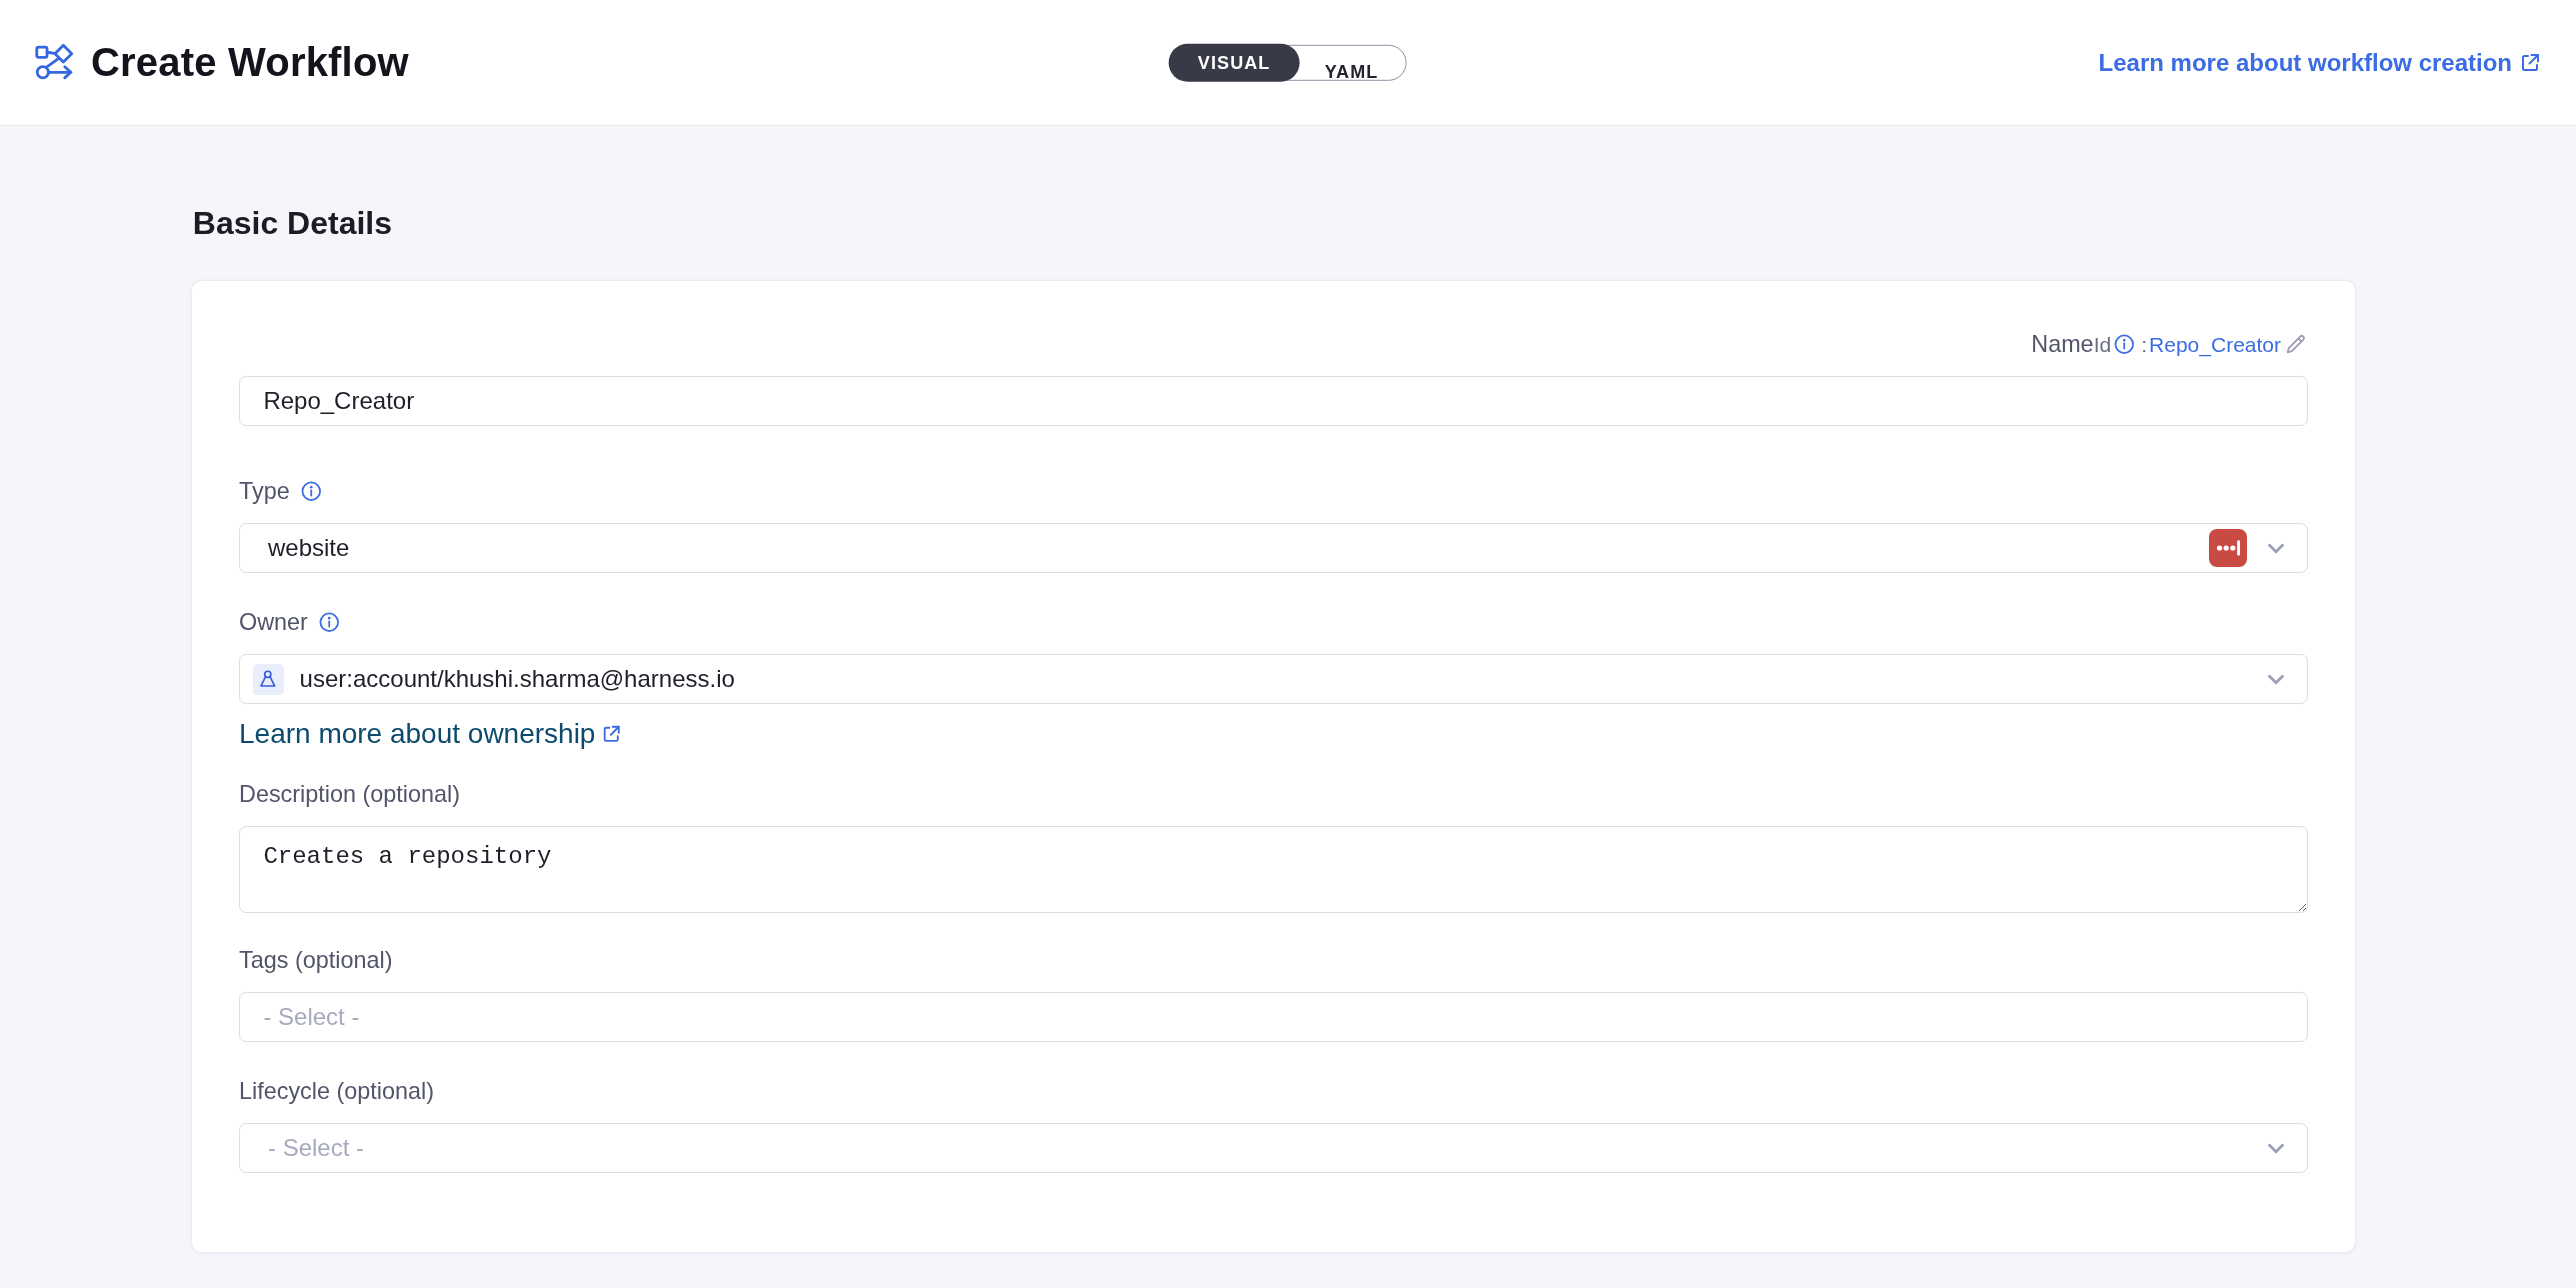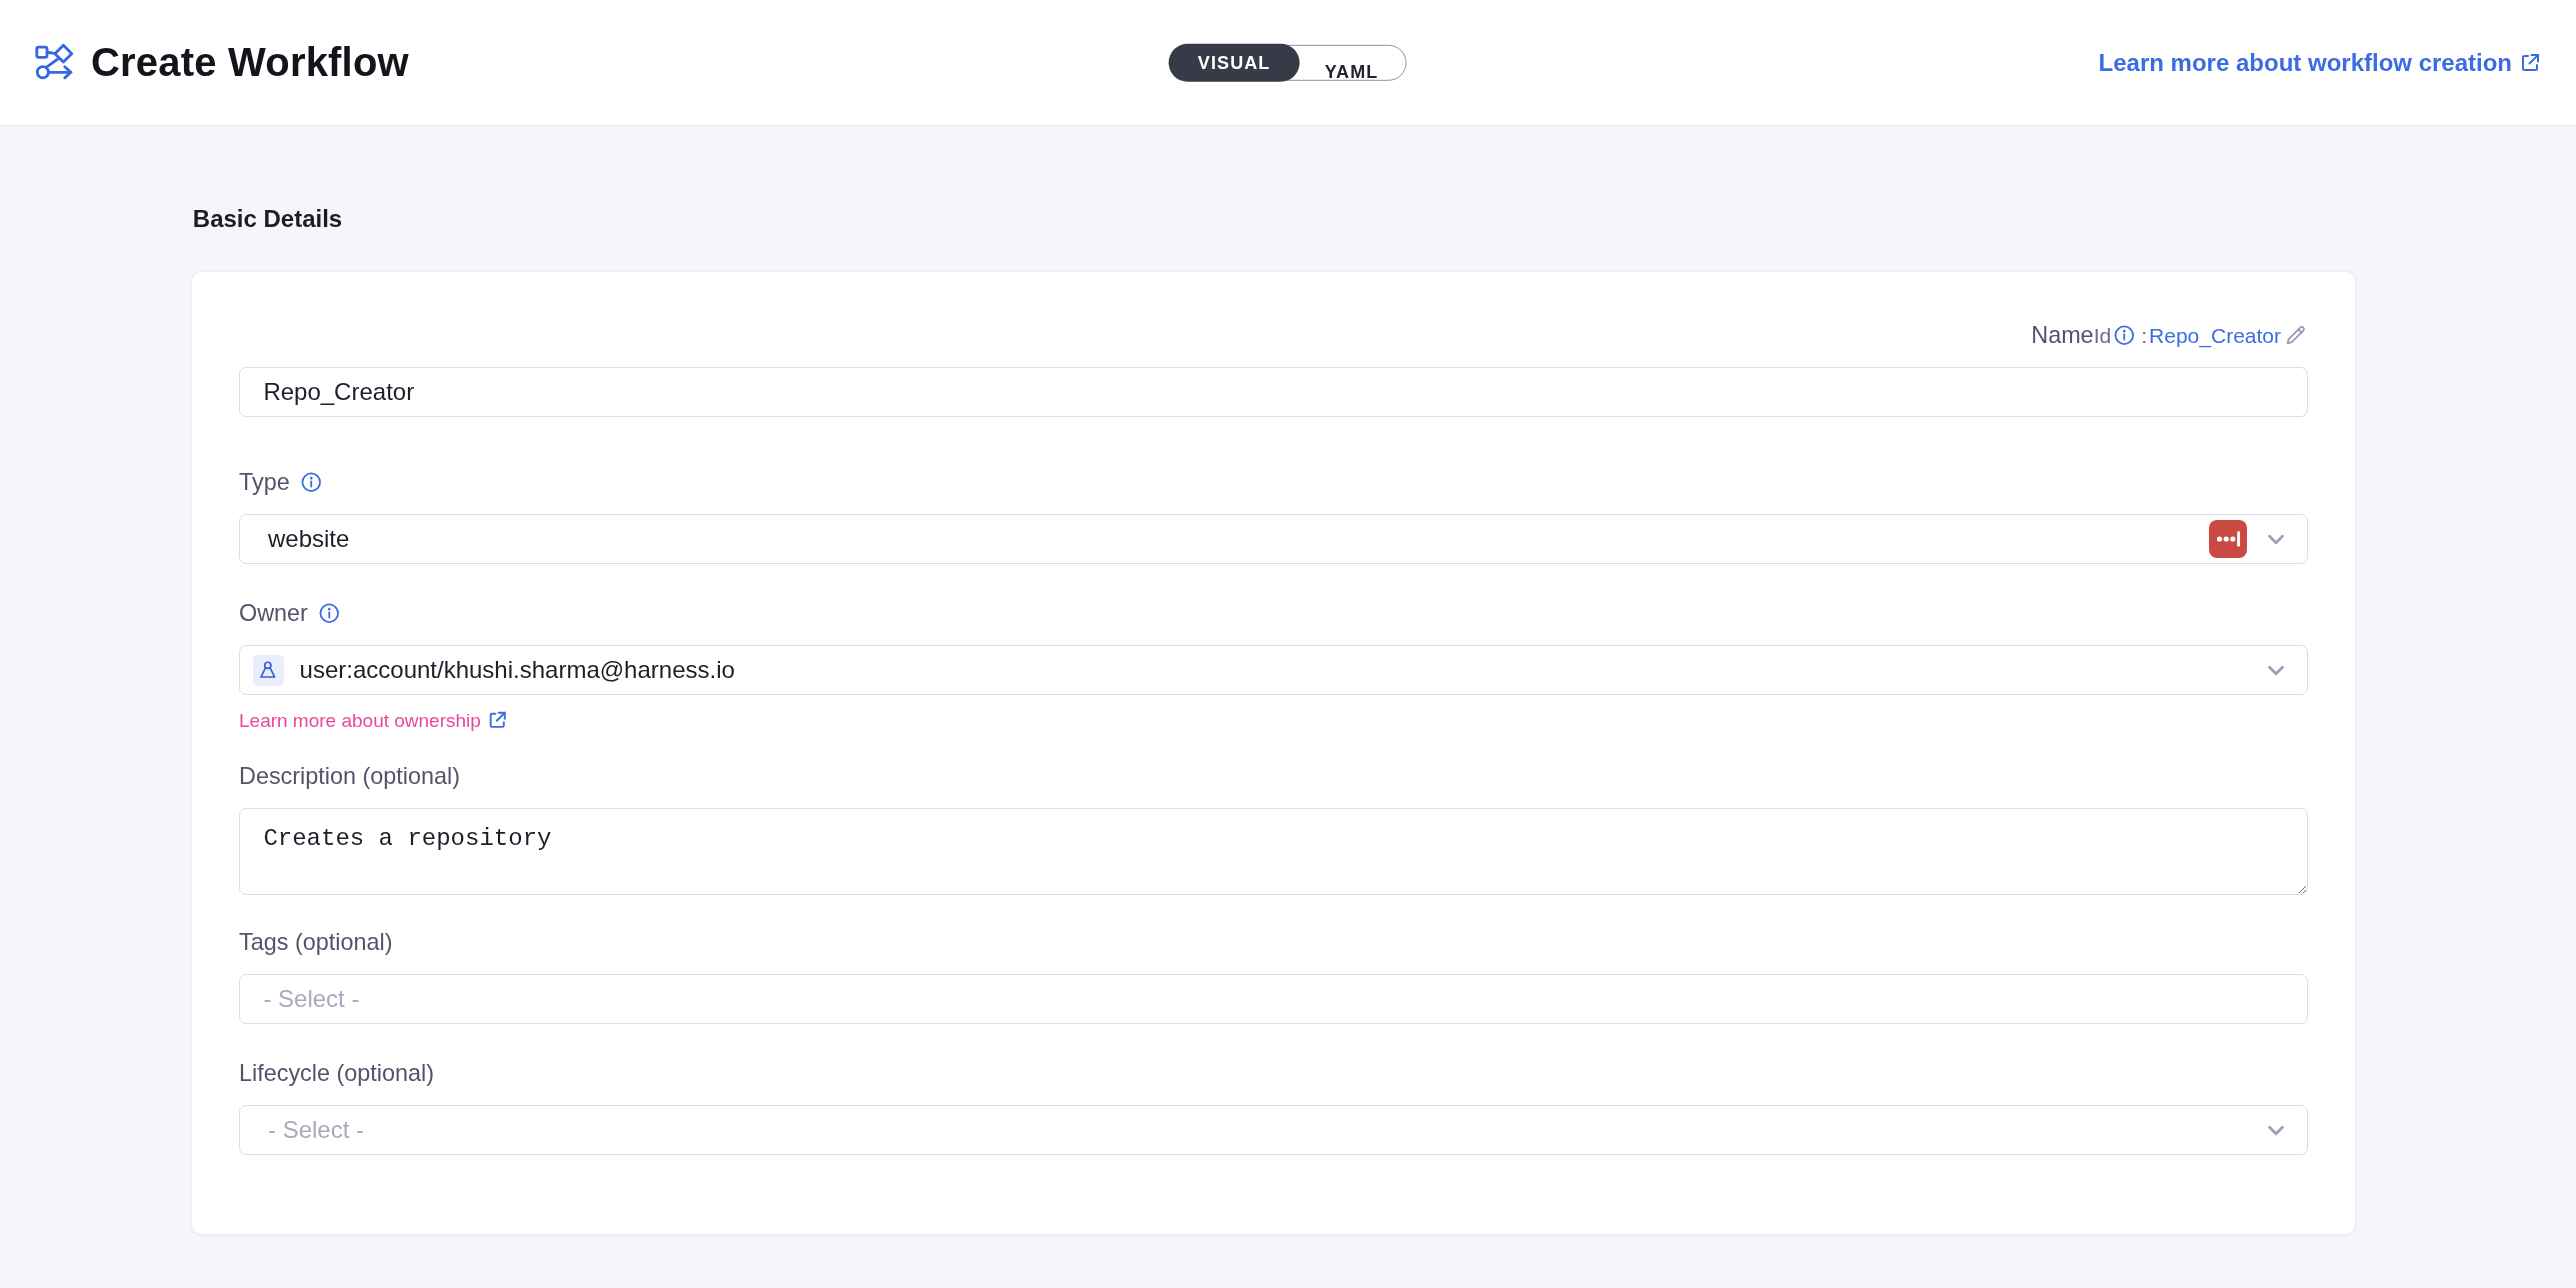--- a/index.html
+++ b/index.html
@@ -47,21 +47,21 @@
 
   .header-link {
     margin-left:auto;
     display:flex; align-items:center; gap:6px;
     color:#3b6ce3; font-size:24px; font-weight:600;
     text-decoration:none; cursor:pointer;
   }
 
   
   .main { padding:79px 220px 0 191px; }
-  .section-title { font-size:24px; font-weight:700; color:#1b1c25; margin:0 1.8px 38px; }
+  .section-title { font-size:32px; font-weight:700; color:#1b1c25; margin:0 1.8px 38px; }
 
   .card {
     background:#ffffff;
     border:0.9px solid #ecedf4;
     border-radius:10.8px;
     box-shadow:0 0.9px 2.7px rgba(40,41,61,.05);
     padding:50px 47px 79px;
   }
 
   .form-group { margin-bottom:36px; }
@@ -118,21 +118,21 @@
   .owner-chip {
     width:31px; height:31px; border-radius:4.5px;
     background:#e8eefb;
     display:flex; align-items:center; justify-content:center;
     flex:none;
   }
 
   .sub-link {
     margin-top:14.4px;
     display:inline-flex; align-items:center; gap:5px;
-    color:#ec4899; font-size:19px;
+    color:#0c4a6e; font-size:28px;
     text-decoration:none; cursor:pointer;
   }
 
   .textarea-input {
     display:block; width:100%; height:87px;
     border:1.8px solid #dadce8; border-radius:7.2px;
     background:#ffffff;
     font-family:Liberation Mono, monospace;
     font-size:24px; color:#1e1f29;
     padding:16px 23.4px;

